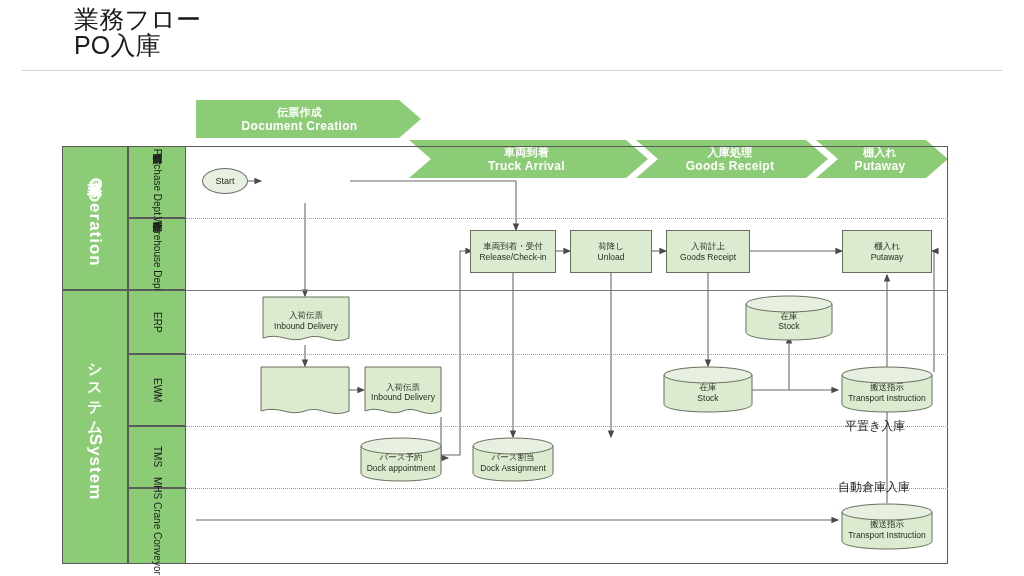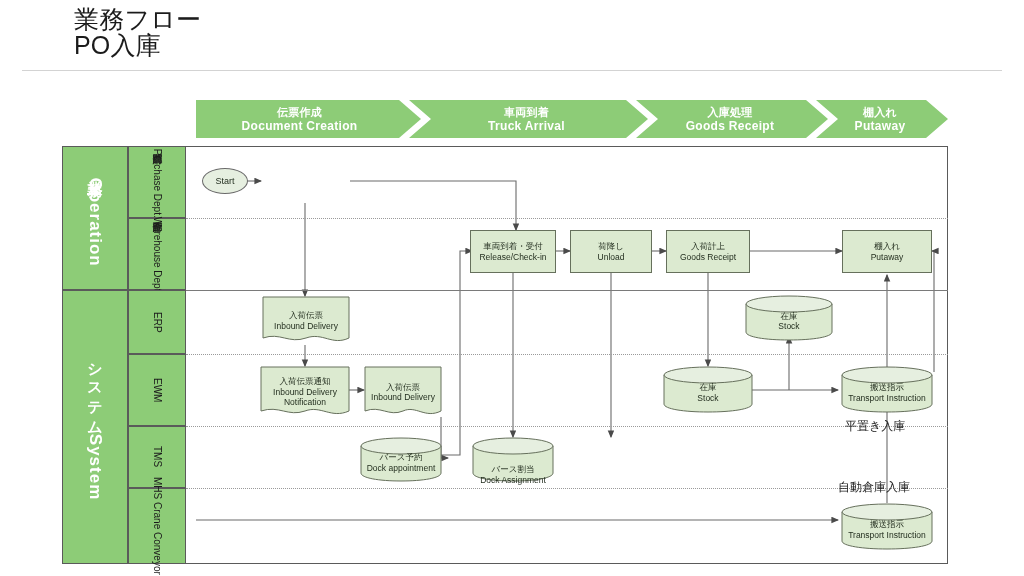--- a/index.html
+++ b/index.html
@@ -68,20 +68,21 @@
     font-weight: bold;
     line-height: 14px;
     letter-spacing: 0.3px;
   }
   .phase-inner { pointer-events: none; }
   .chev-body {
     clip-path: polygon(0 0, calc(100% - 22px) 0, 100% 50%, calc(100% - 22px) 100%, 0 100%);
   }
   .chev-arrow {
     clip-path: polygon(0 0, calc(100% - 22px) 0, 100% 50%, calc(100% - 22px) 100%, 0 100%, 22px 50%);
+    margin-top: 40px;
   }
 
   
   .lane-frame {
     position: absolute;
     left: 62px;
     top: 146px;
     width: 886px;
     height: 418px;
     border: 1px solid #5a5a5a;
@@ -393,24 +394,20 @@
     <span class="n-txt">
       <span class="n-jp">在庫</span>
       <span class="n-en">Stock</span>
     </span>
   </div>
 
   <div class="node doc" style="left:260px; top:366px; width:90px; height:52px;">
     <svg class="doc-svg" viewBox="0 0 90 52" preserveAspectRatio="none">
       <path d="M1,1 L89,1 L89,45 C71,53 61,39 45,45 C28,51 19,39 1,45 Z" fill="#dcead0" stroke="#66705c" stroke-width="1"></path>
     </svg>
-    <span class="n-txt">
-      <span class="n-jp">入荷伝票通知</span>
-      <span class="n-en">Inbound Delivery Notification</span>
-    </span>
   </div>
 
   <div class="node doc" style="left:364px; top:366px; width:78px; height:52px;">
     <svg class="doc-svg" viewBox="0 0 78 52" preserveAspectRatio="none">
       <path d="M1,1 L77,1 L77,45 C61,53 52,39 39,45 C25,51 16,39 1,45 Z" fill="#dcead0" stroke="#66705c" stroke-width="1"></path>
     </svg>
     <span class="n-txt">
       <span class="n-jp">入荷伝票</span>
       <span class="n-en">Inbound Delivery</span>
     </span>
@@ -442,21 +439,21 @@
     <svg class="cyl-svg" viewBox="0 0 82 45" preserveAspectRatio="none">
       <path d="M1,9 L1,36 C1,41 19,44 41,44 C63,44 81,41 81,36 L81,9 Z" fill="#dcead0" stroke="#66705c" stroke-width="1"></path>
       <ellipse cx="41" cy="9" rx="40" ry="8" fill="#e6efe0" stroke="#66705c" stroke-width="1"></ellipse>
     </svg>
     <span class="n-txt">
       <span class="n-jp">バース予約</span>
       <span class="n-en">Dock appointment</span>
     </span>
   </div>
 
-  <div class="node cyl" style="left:472px; top:437px; width:82px; height:45px;align-items:flex-end;">
+  <div class="node cyl" style="left:472px; top:437px; width:82px; height:45px;">
     <svg class="cyl-svg" viewBox="0 0 82 45" preserveAspectRatio="none">
       <path d="M1,9 L1,36 C1,41 19,44 41,44 C63,44 81,41 81,36 L81,9 Z" fill="#dcead0" stroke="#66705c" stroke-width="1"></path>
       <ellipse cx="41" cy="9" rx="40" ry="8" fill="#e6efe0" stroke="#66705c" stroke-width="1"></ellipse>
     </svg>
     <span class="n-txt">
       <span class="n-jp">バース割当</span>
       <span class="n-en">Dock Assignment</span>
     </span>
   </div>
 

